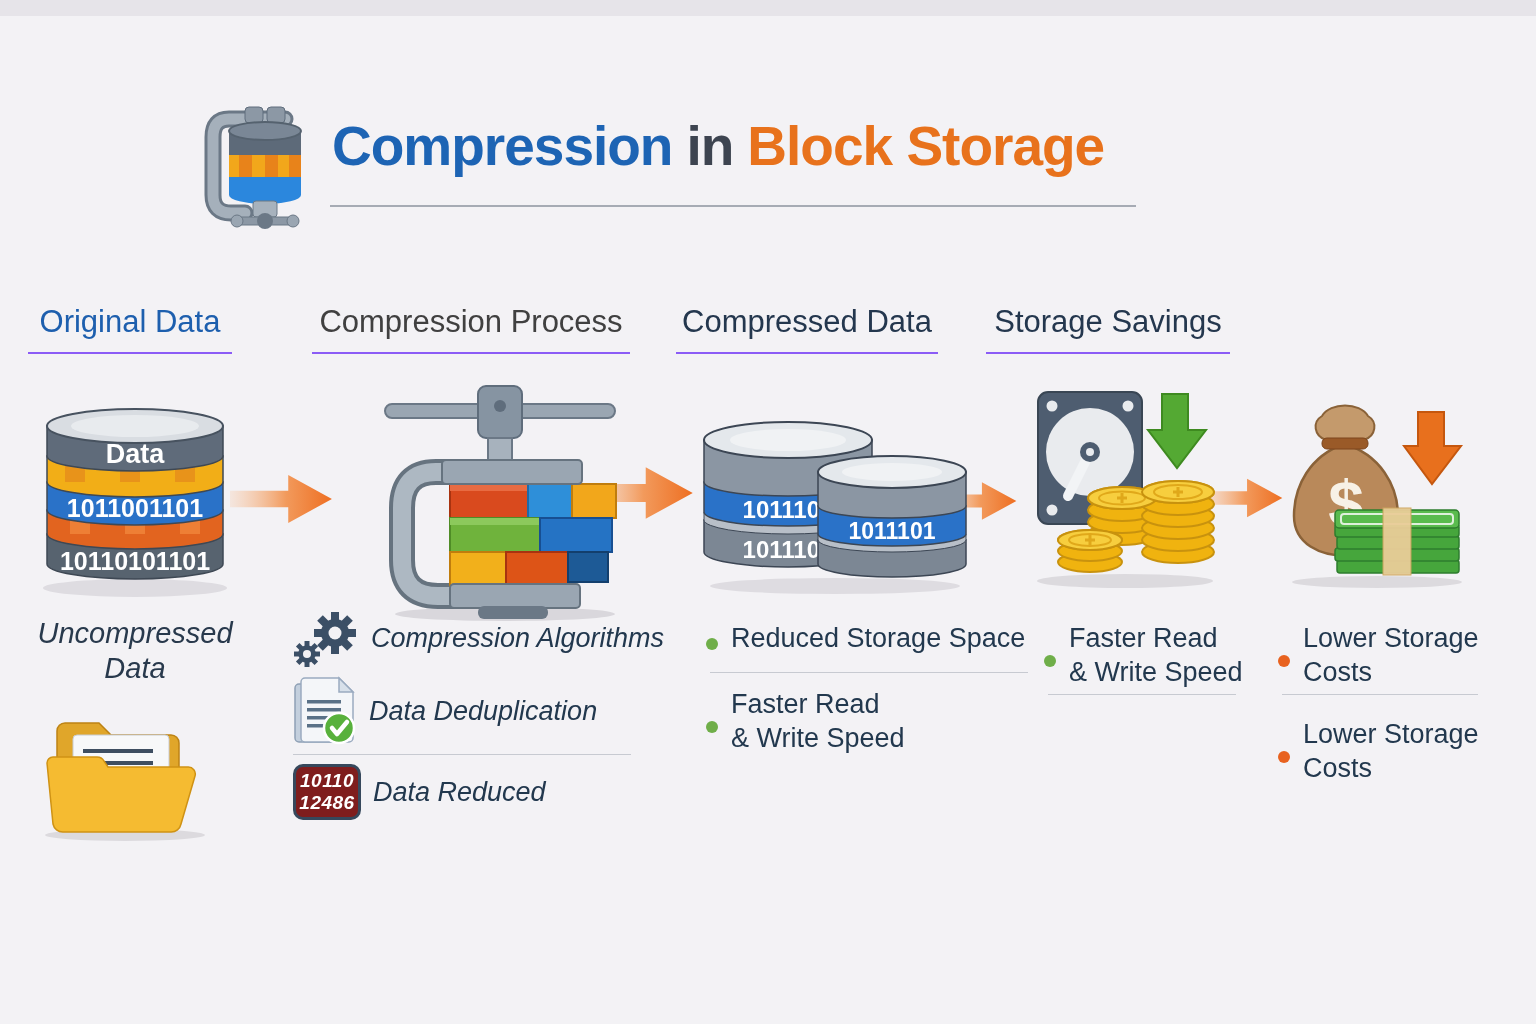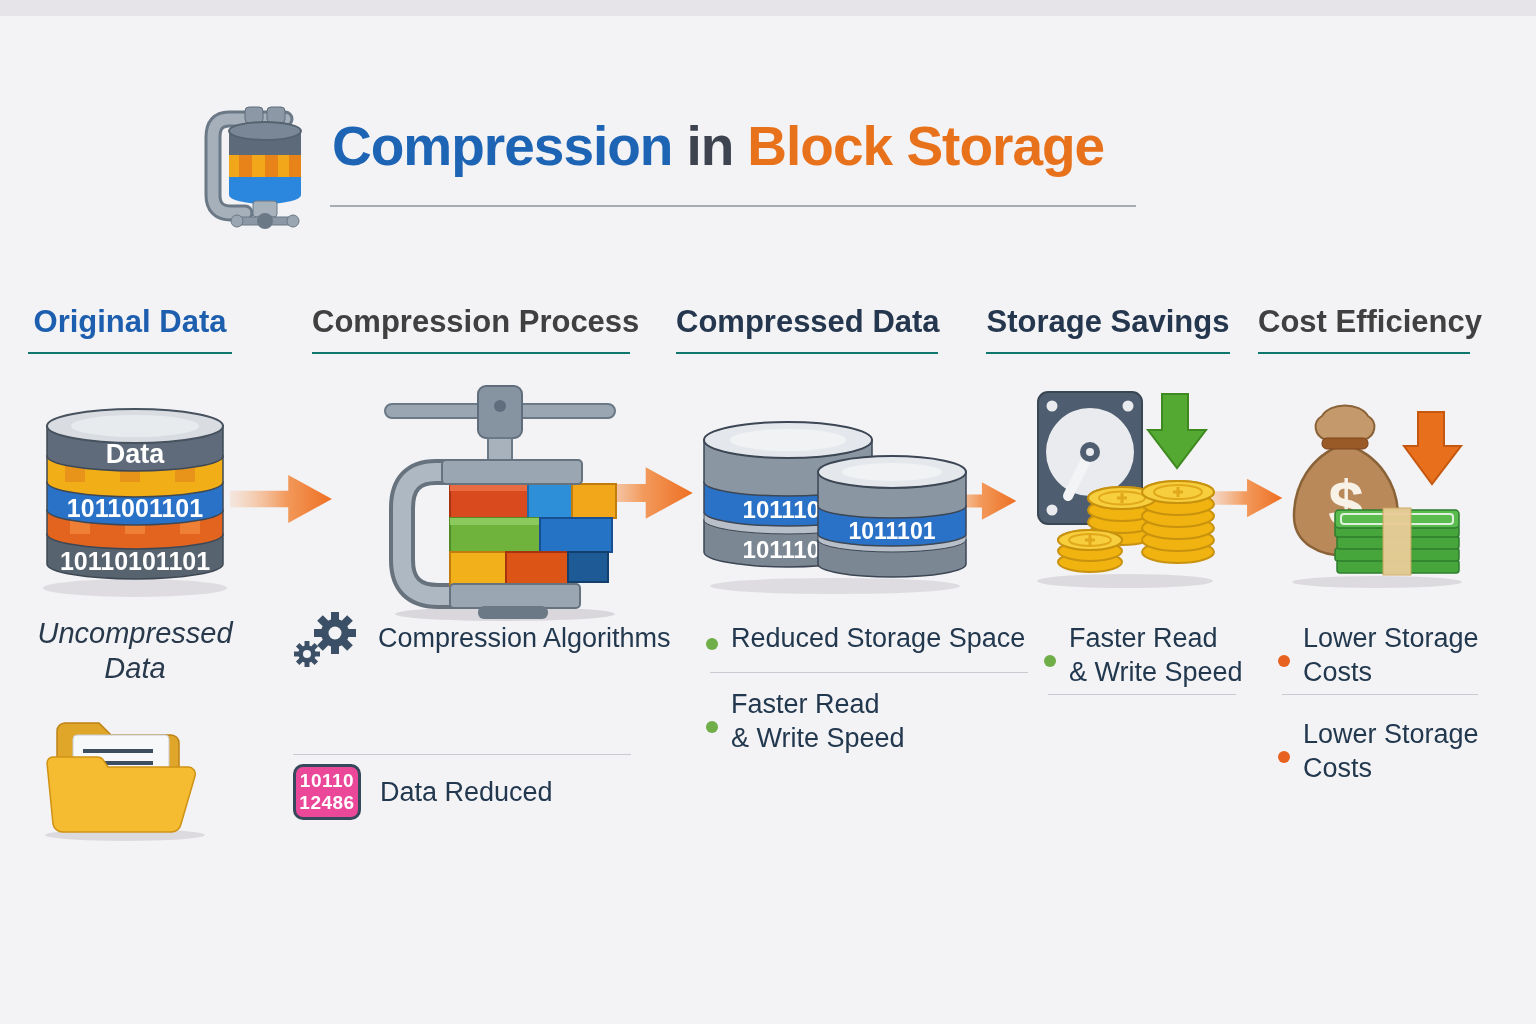--- a/index.html
+++ b/index.html
@@ -10,35 +10,35 @@
   }
   .abs{position:absolute;}
   
   .title{left:332px;top:98px;font-size:55px;font-weight:bold;letter-spacing:-1px;white-space:nowrap;}
   .title .t-blue{color:#1d64b4;}
   .title .t-gray{color:#3d4450;margin-left:14px;}
   .title .t-orange{color:#e8721c;margin-left:14px;}
   .title-rule{left:330px;top:189px;width:806px;height:2px;background:#a6abb4;}
   
   .col-header{
-    text-align:center;font-weight:bold;font-size:31px;
-    padding-bottom:12px;border-bottom:2px solid #0f766e;white-space:nowrap;
+    text-align:center;font-weight:normal;font-size:31px;
+    padding-bottom:12px;border-bottom:2px solid #8b5cf6;white-space:nowrap;
   }
   .hc-blue{color:#1d5fae;} .hc-navy{color:#24374e;} .hc-orange{color:#404040;}
   
   .caption{width:230px;text-align:center;font-size:29px;line-height:1.2;color:#28394c;white-space:pre-line;font-style:italic;}
   .bullet{display:flex;gap:13px;align-items:center;font-size:27px;line-height:1.25;color:#22384e;}
   .bullet .txt{white-space:pre-line;}
   .dot{width:12px;height:12px;border-radius:50%;margin-top:10px;flex:none;}
   .dot-green{background:#6fae49;}
   .dot-orange{background:#e8621f;}
   .sep{height:1px;background:#c7cad1;}
-  .proc-row{display:flex;align-items:center;gap:19px;font-size:27px;color:#22384e;white-space:nowrap;}
+  .proc-row{display:flex;align-items:center;gap:12px;font-size:27px;color:#22384e;white-space:nowrap;font-style:italic;}
   .binary-badge{
-    width:62px;height:50px;background:#ec4899;border:3px solid #36485c;border-radius:10px;
+    width:62px;height:50px;background:#7f1d1d;border:3px solid #36485c;border-radius:10px;
     color:#fff;font-weight:bold;font-size:19px;line-height:1.15;text-align:center;
     display:flex;flex-direction:column;justify-content:center;flex:none;letter-spacing:.5px;
   }
   svg text{font-family:"Liberation Sans",sans-serif;}
 </style>
 </head>
 <body>
 
 <div id="canvas">
 
@@ -74,21 +74,20 @@
 
   <div class="abs title">
     <span class="t-blue">Compression</span><span class="t-gray">in</span><span class="t-orange">Block Storage</span>
   </div>
   <div class="abs title-rule"></div>
 
   <div class="abs col-header hc-blue" style="left:28px;top:288px;width:204px">Original Data</div>
   <div class="abs col-header hc-orange" style="left:312px;top:288px;width:318px">Compression Process</div>
   <div class="abs col-header hc-navy" style="left:986px;top:288px;width:244px">Storage Savings</div>
   <div class="abs col-header hc-navy" style="left:676px;top:288px;width:262px">Compressed Data</div>
-  <div class="abs col-header hc-orange" style="left:1258px;top:288px;width:212px">Cost Efficiency</div>
 
   <svg class="abs" style="left:230px;top:450px" width="104" height="66" viewBox="0 0 100 60">
       <use href="#flowArrow" fill="url(#flowGrad)"></use>
     </svg>
   <svg class="abs" style="left:583px;top:443px" width="112" height="68" viewBox="0 0 100 60">
       <use href="#flowArrow" fill="url(#flowGrad)"></use>
     </svg>
   <svg class="abs" style="left:936px;top:452px" width="82" height="66" viewBox="0 0 100 60">
       <use href="#flowArrow" fill="url(#flowGrad)"></use>
     </svg>
@@ -171,20 +170,34 @@
           <line x1="-15" y1="-15" x2="15" y2="15"></line>
             <line x1="-15" y1="15" x2="15" y2="-15"></line>
         </g>
         <circle r="14" fill="#3b4f66"></circle>
           <circle r="6.5" fill="#f3f2f5"></circle>
       </g>
     </svg>
     <span>Compression Algorithms</span>
   </div>
 
+  <div class="abs proc-row" style="left:293px;top:660px">
+    <svg width="64" height="70" viewBox="0 0 64 70">
+      <rect x="2" y="8" width="44" height="58" rx="4" fill="#c3cfdd" stroke="#8fa0b5" stroke-width="1.5"></rect>
+      <path d="M12,2 H46 L60,16 V62 a4,4 0 0 1 -4,4 H12 a4,4 0 0 1 -4,-4 V6 a4,4 0 0 1 4,-4 Z" fill="#f4f6f9" stroke="#9aabc0" stroke-width="1.5"></path>
+      <path d="M46,2 L46,16 H60 Z" fill="#d7e0ea" stroke="#9aabc0" stroke-width="1.5"></path>
+      <rect x="14" y="24" width="34" height="3.5" fill="#5a7187"></rect>
+      <rect x="14" y="32" width="34" height="3.5" fill="#5a7187"></rect>
+      <rect x="14" y="40" width="34" height="3.5" fill="#5a7187"></rect>
+      <rect x="14" y="48" width="20" height="3.5" fill="#5a7187"></rect>
+      <circle cx="46" cy="52" r="15" fill="#58b13c" stroke="#fff" stroke-width="2.5"></circle>
+      <path d="M39,52 l5,6 l10,-12" fill="none" stroke="#fff" stroke-width="4.5" stroke-linecap="round" stroke-linejoin="round"></path>
+    </svg>
+    <span>Data Deduplication</span>
+  </div>
 
   <div class="abs sep" style="left:293px;top:738px;width:338px"></div>
 
   <div class="abs proc-row" style="left:293px;top:748px">
     <div class="binary-badge">
       <span>10110</span>
       <span>12486</span>
     </div>
     <span>Data Reduced</span>
   </div>

